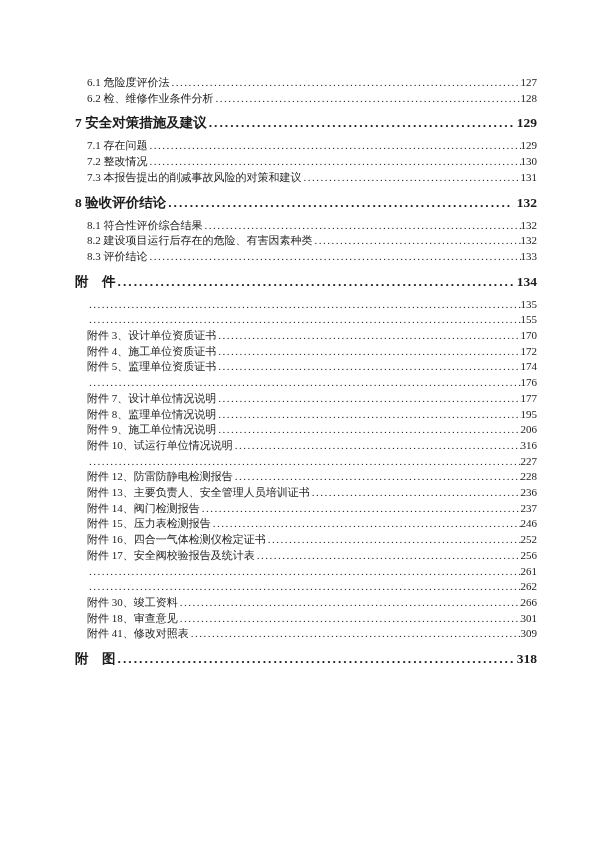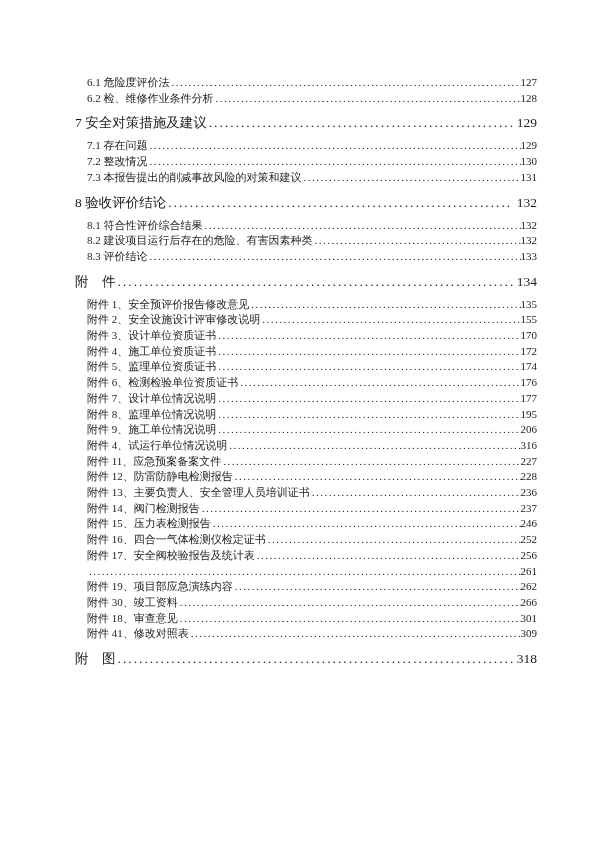--- a/index.html
+++ b/index.html
@@ -27,21 +27,21 @@
   .row {
     display: flex;
     align-items: baseline;
   }
   .row.sub {
     font-size: 11px;
     line-height: 15.7px;
     padding-left: 12px;
   }
   .row.chapter {
-    font-weight: normal;
+    font-weight: bold;
     font-size: 13.5px;
     line-height: 19px;
     margin-top: 7px;
     margin-bottom: 6px;
     align-items: flex-end;
   }
   .label {
     white-space: nowrap;
   }
   .dots {
@@ -116,71 +116,67 @@
         <span class="label">8.3 评价结论</span>
         <span class="dots" aria-hidden="true">................................................................................................................................................................................................................................................</span>
         <span class="pnum">133</span>
       </div>
       <div class="row chapter">
         <span class="label">附　件</span>
         <span class="dots" aria-hidden="true">................................................................................................................................................................................................................................................</span>
         <span class="pnum">134</span>
       </div>
       <div class="row sub">
-        <span class="label">附件 1、安全预评价报告修改意见</span>
         <span class="dots" aria-hidden="true">................................................................................................................................................................................................................................................</span>
         <span class="pnum">135</span>
       </div>
       <div class="row sub">
-        <span class="label">附件 2、安全设施设计评审修改说明</span>
         <span class="dots" aria-hidden="true">................................................................................................................................................................................................................................................</span>
         <span class="pnum">155</span>
       </div>
       <div class="row sub">
         <span class="label">附件 3、设计单位资质证书</span>
         <span class="dots" aria-hidden="true">................................................................................................................................................................................................................................................</span>
         <span class="pnum">170</span>
       </div>
       <div class="row sub">
         <span class="label">附件 4、施工单位资质证书</span>
         <span class="dots" aria-hidden="true">................................................................................................................................................................................................................................................</span>
         <span class="pnum">172</span>
       </div>
       <div class="row sub">
         <span class="label">附件 5、监理单位资质证书</span>
         <span class="dots" aria-hidden="true">................................................................................................................................................................................................................................................</span>
         <span class="pnum">174</span>
       </div>
       <div class="row sub">
-        <span class="label">附件 6、检测检验单位资质证书</span>
         <span class="dots" aria-hidden="true">................................................................................................................................................................................................................................................</span>
         <span class="pnum">176</span>
       </div>
       <div class="row sub">
         <span class="label">附件 7、设计单位情况说明</span>
         <span class="dots" aria-hidden="true">................................................................................................................................................................................................................................................</span>
         <span class="pnum">177</span>
       </div>
       <div class="row sub">
         <span class="label">附件 8、监理单位情况说明</span>
         <span class="dots" aria-hidden="true">................................................................................................................................................................................................................................................</span>
         <span class="pnum">195</span>
       </div>
       <div class="row sub">
         <span class="label">附件 9、施工单位情况说明</span>
         <span class="dots" aria-hidden="true">................................................................................................................................................................................................................................................</span>
         <span class="pnum">206</span>
       </div>
       <div class="row sub">
-        <span class="label">附件 4、试运行单位情况说明</span>
+        <span class="label">附件 10、试运行单位情况说明</span>
         <span class="dots" aria-hidden="true">................................................................................................................................................................................................................................................</span>
         <span class="pnum">316</span>
       </div>
       <div class="row sub">
-        <span class="label">附件 11、应急预案备案文件</span>
         <span class="dots" aria-hidden="true">................................................................................................................................................................................................................................................</span>
         <span class="pnum">227</span>
       </div>
       <div class="row sub">
         <span class="label">附件 12、防雷防静电检测报告</span>
         <span class="dots" aria-hidden="true">................................................................................................................................................................................................................................................</span>
         <span class="pnum">228</span>
       </div>
       <div class="row sub">
         <span class="label">附件 13、主要负责人、安全管理人员培训证书</span>
@@ -205,21 +201,20 @@
       <div class="row sub">
         <span class="label">附件 17、安全阀校验报告及统计表</span>
         <span class="dots" aria-hidden="true">................................................................................................................................................................................................................................................</span>
         <span class="pnum">256</span>
       </div>
       <div class="row sub">
         <span class="dots" aria-hidden="true">................................................................................................................................................................................................................................................</span>
         <span class="pnum">261</span>
       </div>
       <div class="row sub">
-        <span class="label">附件 19、项目部应急演练内容</span>
         <span class="dots" aria-hidden="true">................................................................................................................................................................................................................................................</span>
         <span class="pnum">262</span>
       </div>
       <div class="row sub">
         <span class="label">附件 30、竣工资料</span>
         <span class="dots" aria-hidden="true">................................................................................................................................................................................................................................................</span>
         <span class="pnum">266</span>
       </div>
       <div class="row sub">
         <span class="label">附件 18、审查意见</span>

